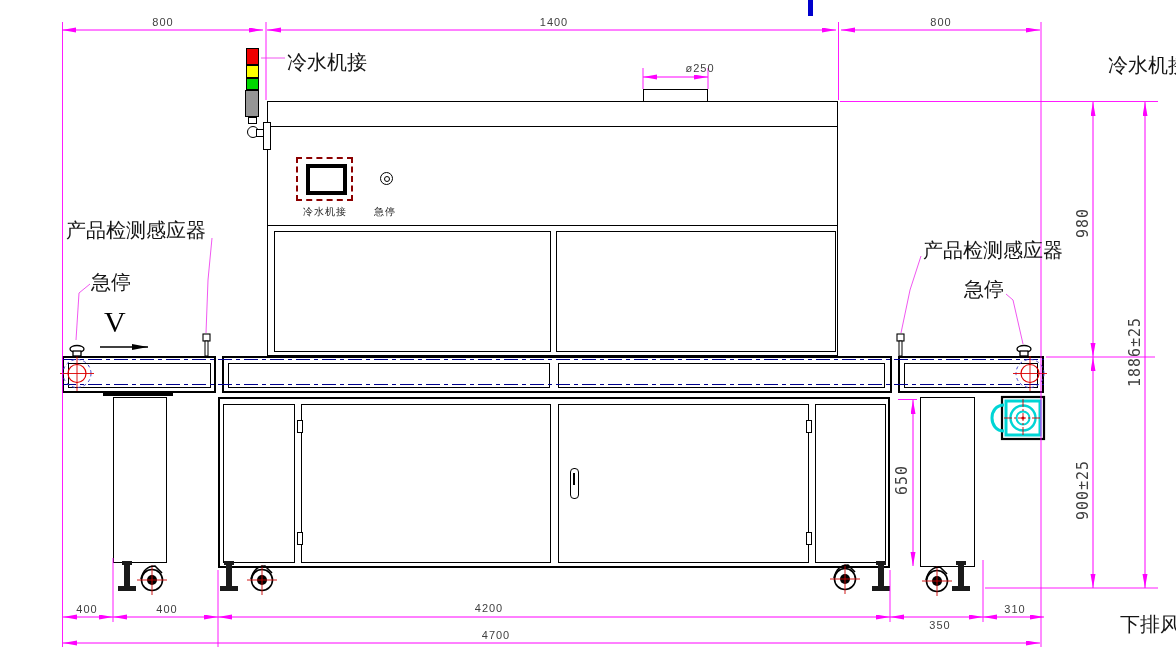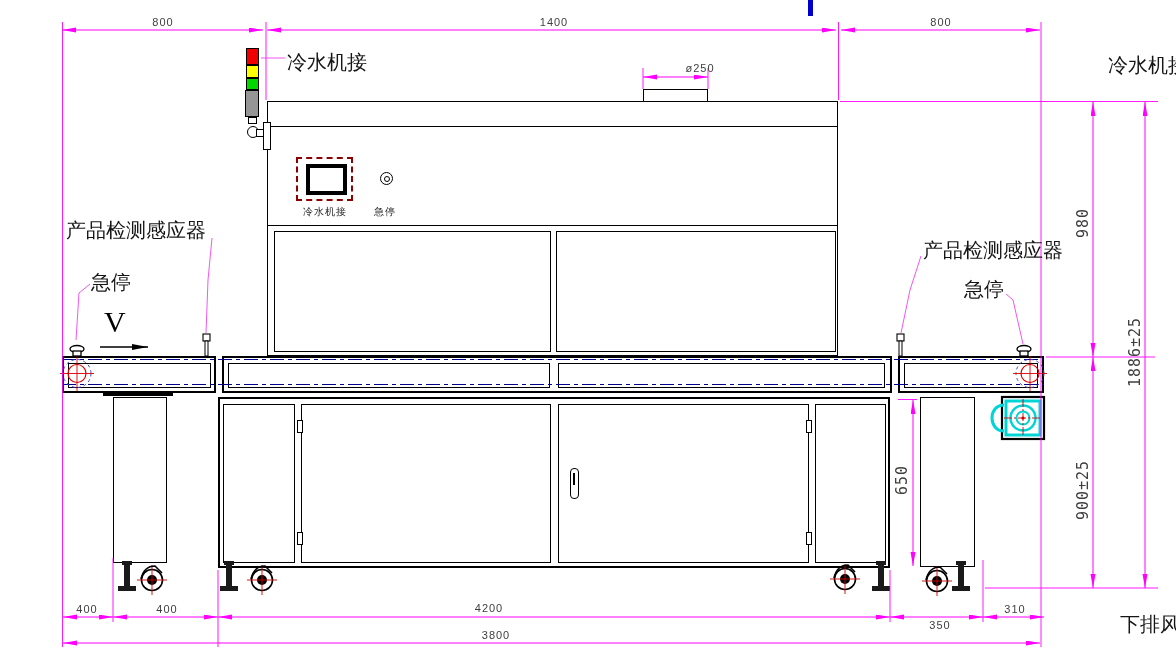--- a/index.html
+++ b/index.html
@@ -246,21 +246,21 @@
   <div class="vdim" style="left:1083px;top:223px;">980</div>
   <div class="vdim" style="left:1135px;top:352px;">1886±25</div>
   <div class="vdim" style="left:1083px;top:490px;">900±25</div>
   <div class="vdim" style="left:902px;top:480px;">650</div>
 
   <div class="hdim" style="left:87px;top:609px;">400</div>
   <div class="hdim" style="left:167px;top:609px;">400</div>
   <div class="hdim" style="left:489px;top:608px;">4200</div>
   <div class="hdim" style="left:940px;top:609px;margin-top:16px;">350</div>
   <div class="hdim" style="left:1015px;top:609px;">310</div>
-  <div class="hdim" style="left:496px;top:635px;">3800</div>
+  <div class="hdim" style="left:496px;top:635px;">4700</div>
 
   <div class="lbl" style="left:287px;top:49px;">冷水机接</div>
   <div class="lbl" style="left:66px;top:217px;">产品检测感应器</div>
   <div class="lbl" style="left:91px;top:269px;">急停</div>
   <div class="lbl" style="left:923px;top:237px;">产品检测感应器</div>
   <div class="lbl" style="left:964px;top:276px;">急停</div>
   <div class="lbl" style="left:1108px;top:52px;">冷水机接</div>
   <div class="lbl" style="left:1120px;top:611px;">下排风</div>
   <div class="lbl-sm" style="left:303px;top:205px;">冷水机接</div>
   <div class="lbl-sm" style="left:374px;top:205px;">急停</div>

